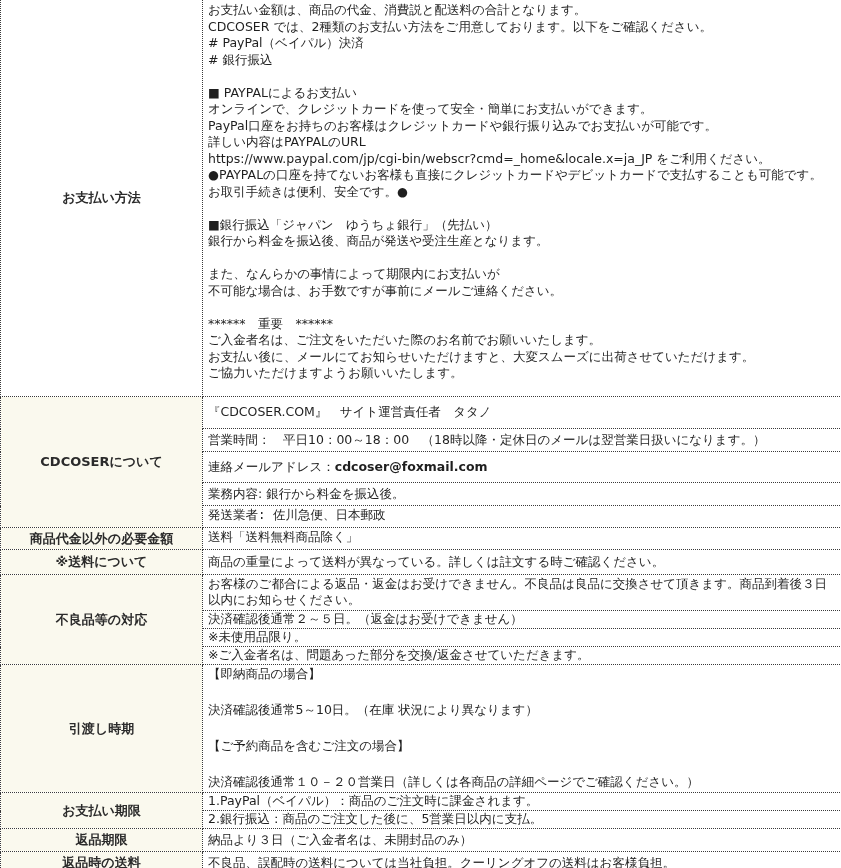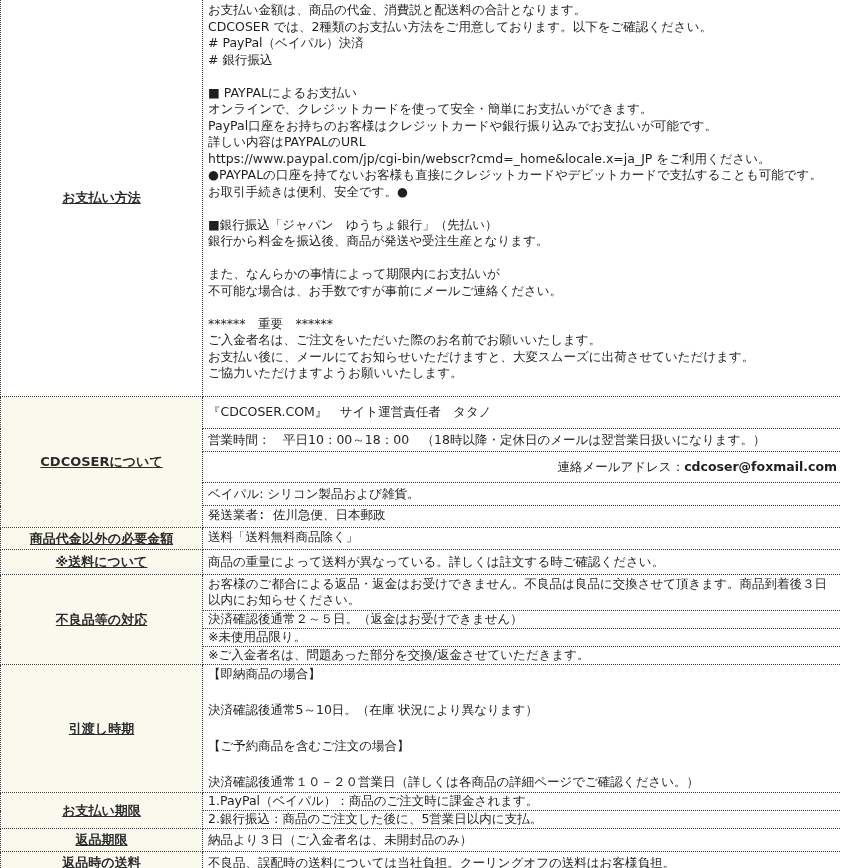--- a/index.html
+++ b/index.html
@@ -29,39 +29,38 @@
   tr.rt > th, tr.rt > td { border-top: none; }
 
   th {
     background: #faf9ee;
     font-weight: bold;
     font-size: 13px;
     text-align: center;
     vertical-align: middle;
     color: #2b2b2b;
     padding: 0 16px;
-    text-decoration: underline;
   }
   th.white { background: #ffffff; }
 
   td {
     background: #ffffff;
     font-size: 12.5px;
     line-height: 16px;
     vertical-align: middle;
     padding: 0 4px 1px 5px;
   }
   td.pre { white-space: pre-wrap; word-break: break-all; }
   td.top { vertical-align: top; }
 
   
   td.h-payment  { height: 393px; line-height: 16.5px; padding-top: 2px; }
   td.h32  { height: 30px; }
   td.h23  { height: 21px; margin-left: 44px; }
-  td.h31  { height: 29px; text-align: right; }
+  td.h31  { height: 29px; }
   td.h22  { height: 20px; font-family: Liberation Mono, monospace; }
   td.h25  { height: 23px; }
   td.h36  { height: 34px; }
   td.h17  { height: 15px; }
   td.h16  { height: 14px; }
   td.h14  { height: 12px; }
   td.h-delivery { height: 125px; line-height: 18px; }
   td.h-return { height: 21px; }
 
   .b { font-weight: bold; }
@@ -109,21 +108,21 @@
     </tr>
     <tr>
       <td class="h23">営業時間：　平日10：00～18：00　（18時以降・定休日のメールは翌営業日扱いになります。）</td>
     </tr>
     <tr>
       <td class="h31">
         <span>連絡メールアドレス：</span><span class="b">cdcoser@foxmail.com</span>
       </td>
     </tr>
     <tr>
-      <td class="h23">ベイパル: シリコン製品および雑貨。</td>
+      <td class="h23">業務内容: 銀行から料金を振込後。</td>
     </tr>
     <tr>
       <td class="h22">発送業者: 佐川急便、日本郵政</td>
     </tr>
 
     <tr>
       <th>商品代金以外の必要金額</th>
       <td class="h22">送料「送料無料商品除く」</td>
     </tr>
 

